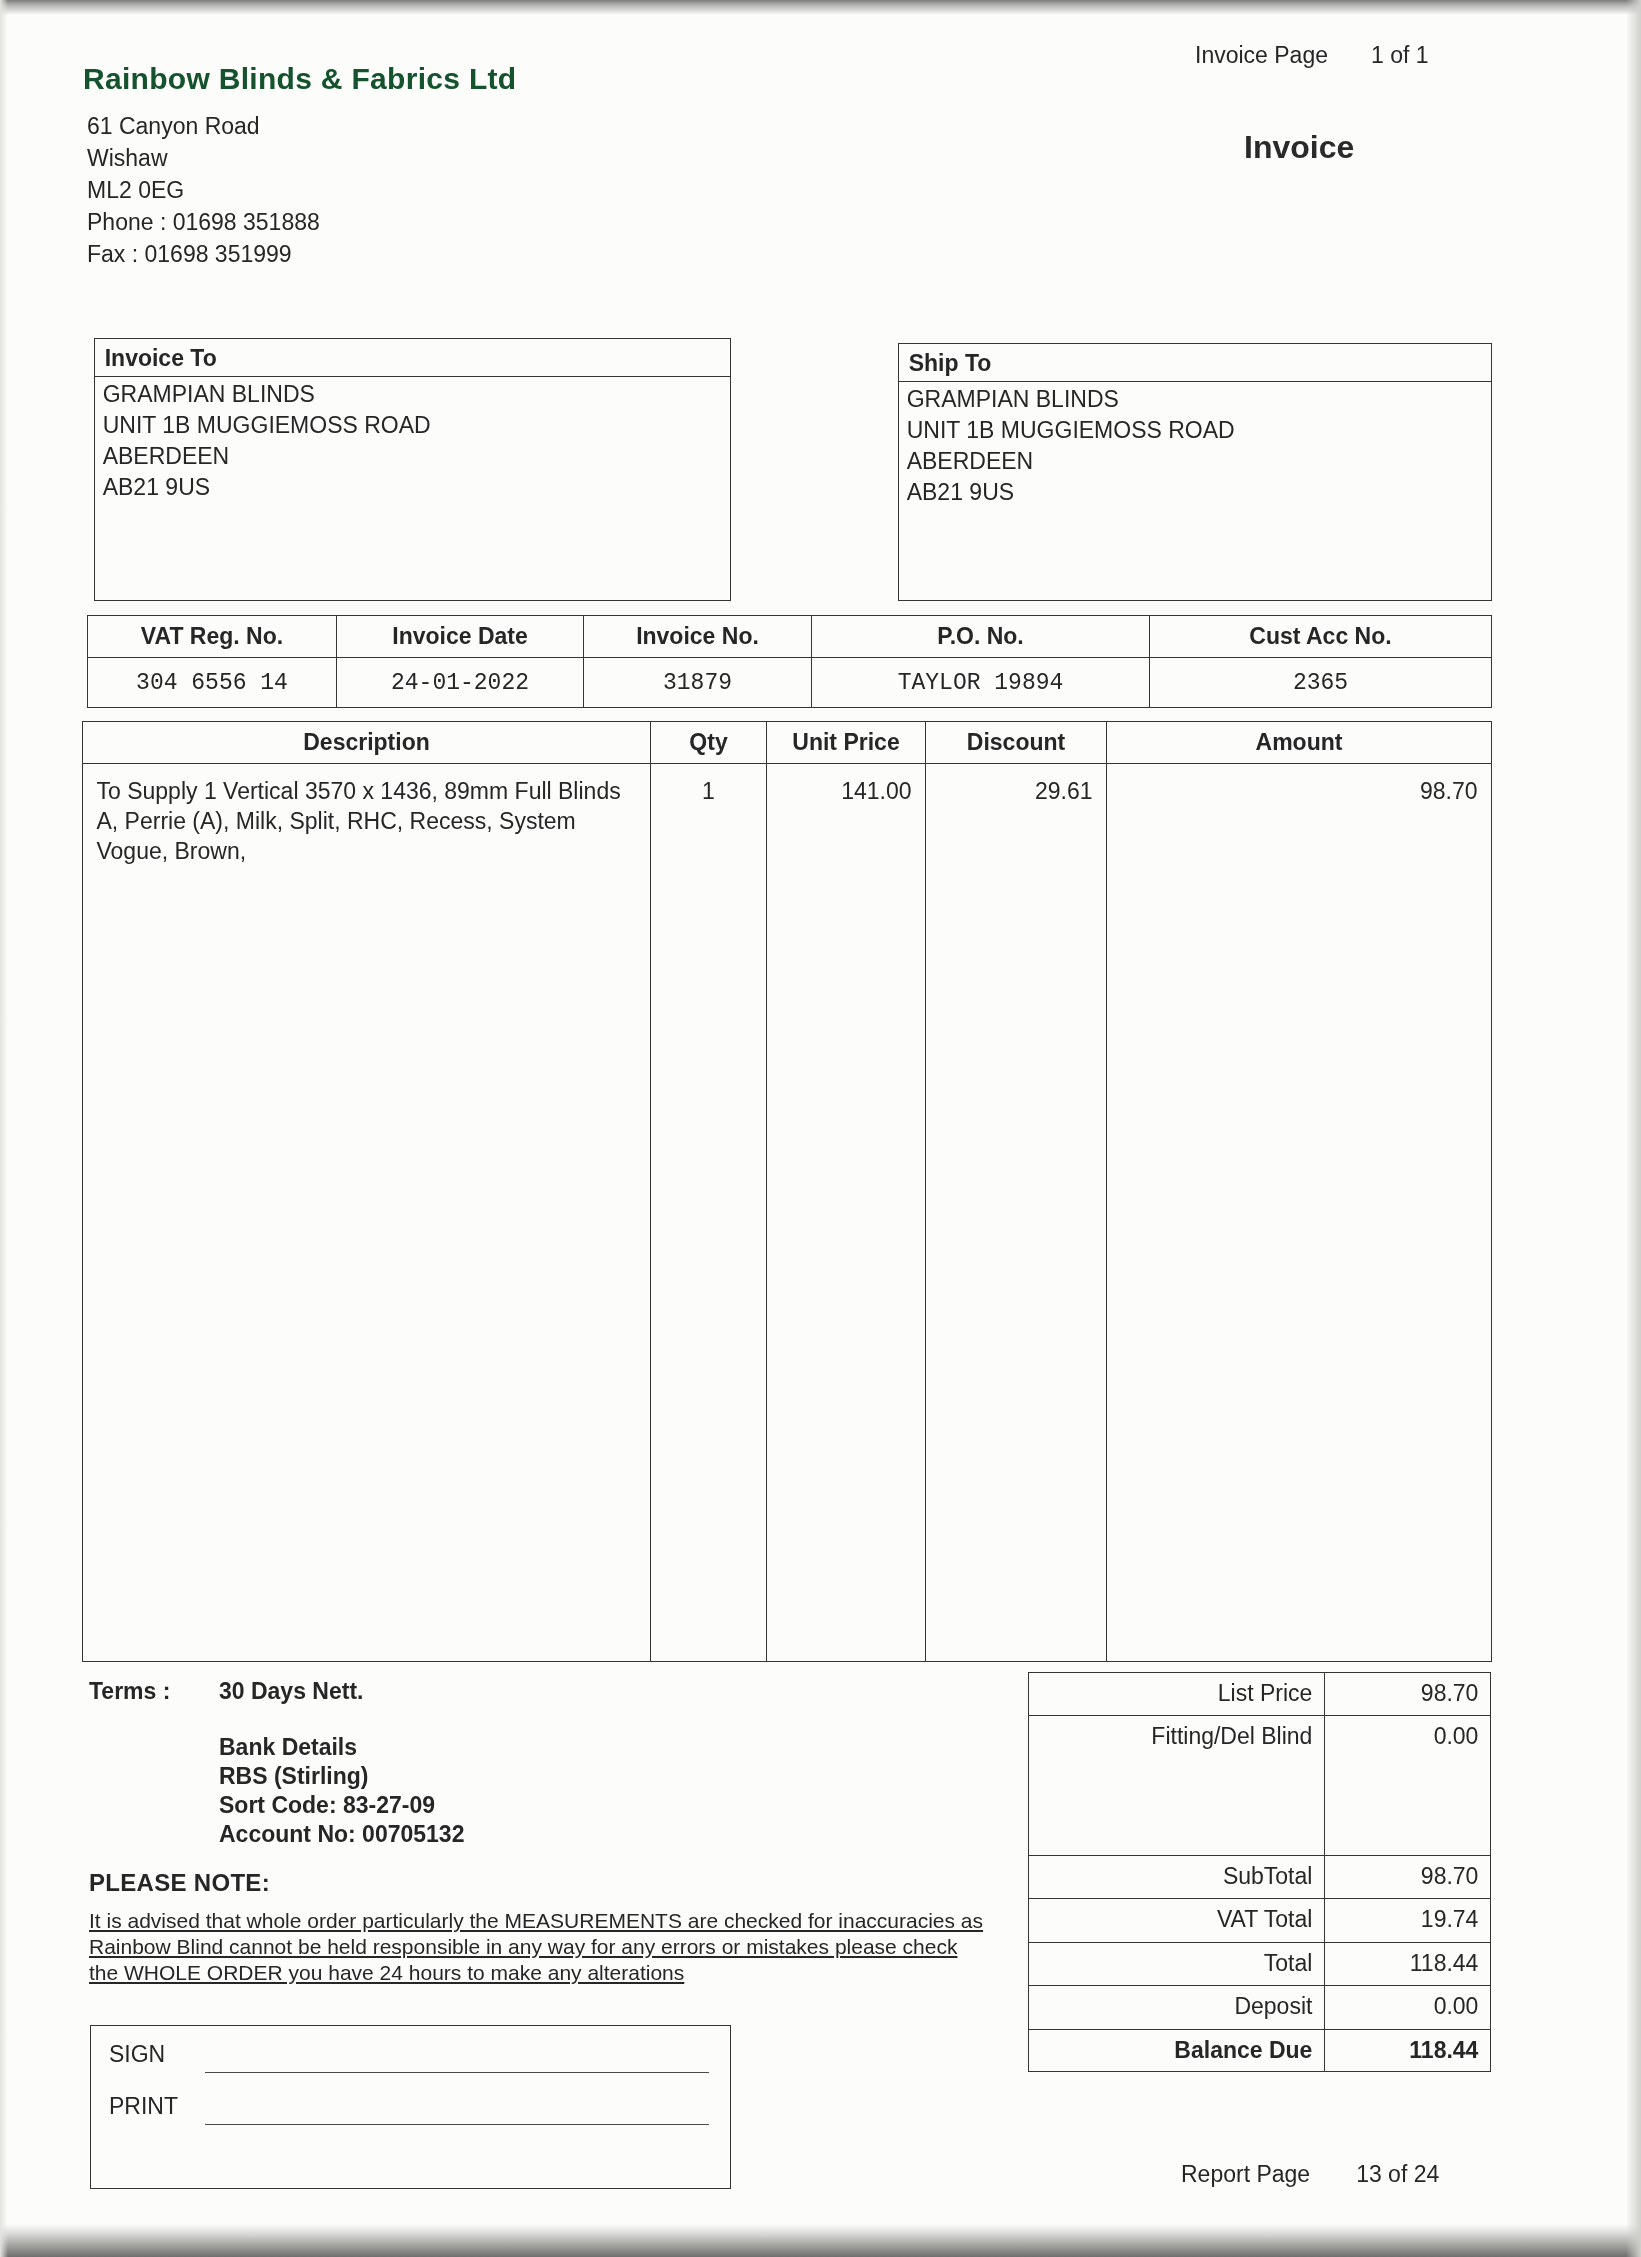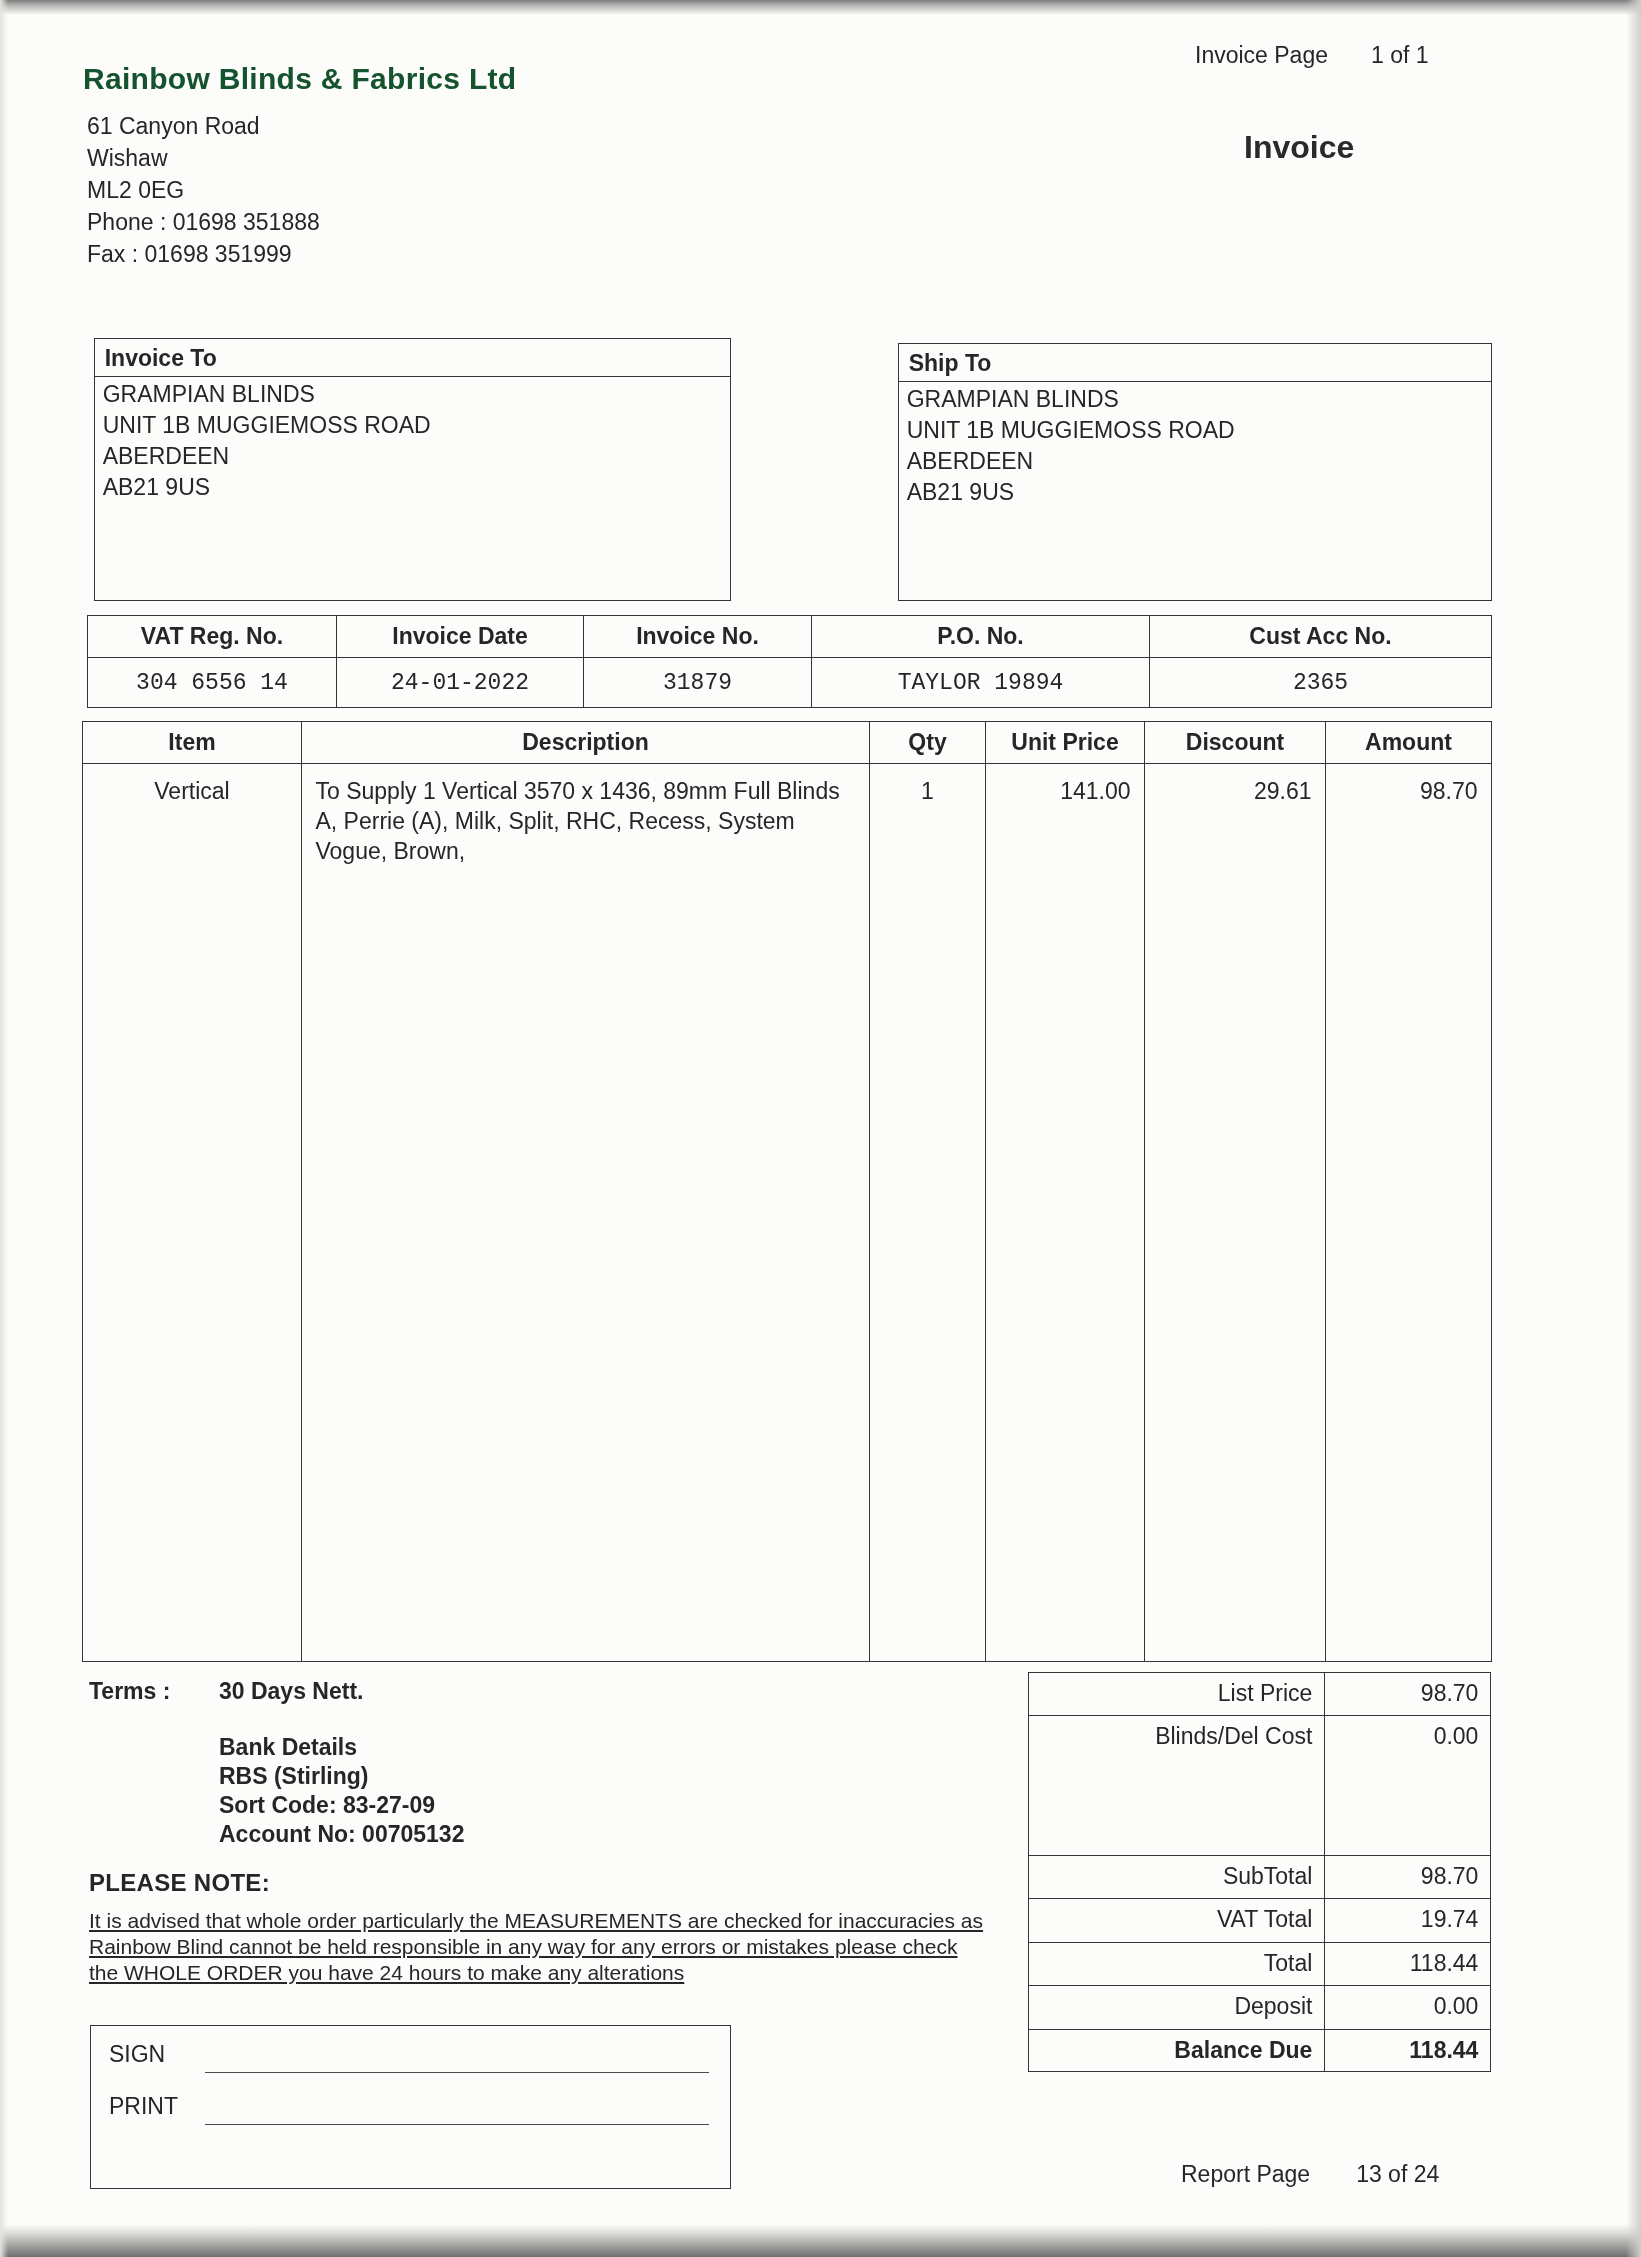--- a/index.html
+++ b/index.html
@@ -142,24 +142,20 @@
       <div class="hd">P.O. No.</div>
       <div class="vl">TAYLOR 19894</div>
     </div>
     <div class="meta-col" style="flex:1;">
       <div class="hd">Cust Acc No.</div>
       <div class="vl">2365</div>
     </div>
   </div>
 
   <div class="abs items-table">
-    <div class="items-col" style="width:219px;">
-      <div class="hd">Item</div>
-      <div class="bd ta-c">Vertical</div>
-    </div>
     <div class="items-col" style="width:568px;">
       <div class="hd">Description</div>
       <div class="bd">To Supply 1 Vertical  3570 x 1436, 89mm Full Blinds A, Perrie (A), Milk, Split, RHC, Recess, System Vogue, Brown,</div>
     </div>
     <div class="items-col" style="width:116px;">
       <div class="hd">Qty</div>
       <div class="bd ta-c">1</div>
     </div>
     <div class="items-col" style="width:159px;">
       <div class="hd">Unit Price</div>
@@ -193,21 +189,21 @@
   <div class="abs sign-line"></div>
   <div class="abs print-label">PRINT</div>
   <div class="abs print-line"></div>
 
   <div class="abs totals-box">
     <div class="trow h45">
       <div class="tlabel">List Price</div>
       <div class="tvalue">98.70</div>
     </div>
     <div class="trow h145">
-      <div class="tlabel">Blinds/Del Cost</div>
+      <div class="tlabel">Fitting/Del Blind</div>
       <div class="tvalue">0.00</div>
     </div>
     <div class="trow h45">
       <div class="tlabel">SubTotal</div>
       <div class="tvalue">98.70</div>
     </div>
     <div class="trow h46">
       <div class="tlabel">VAT Total</div>
       <div class="tvalue">19.74</div>
     </div>

